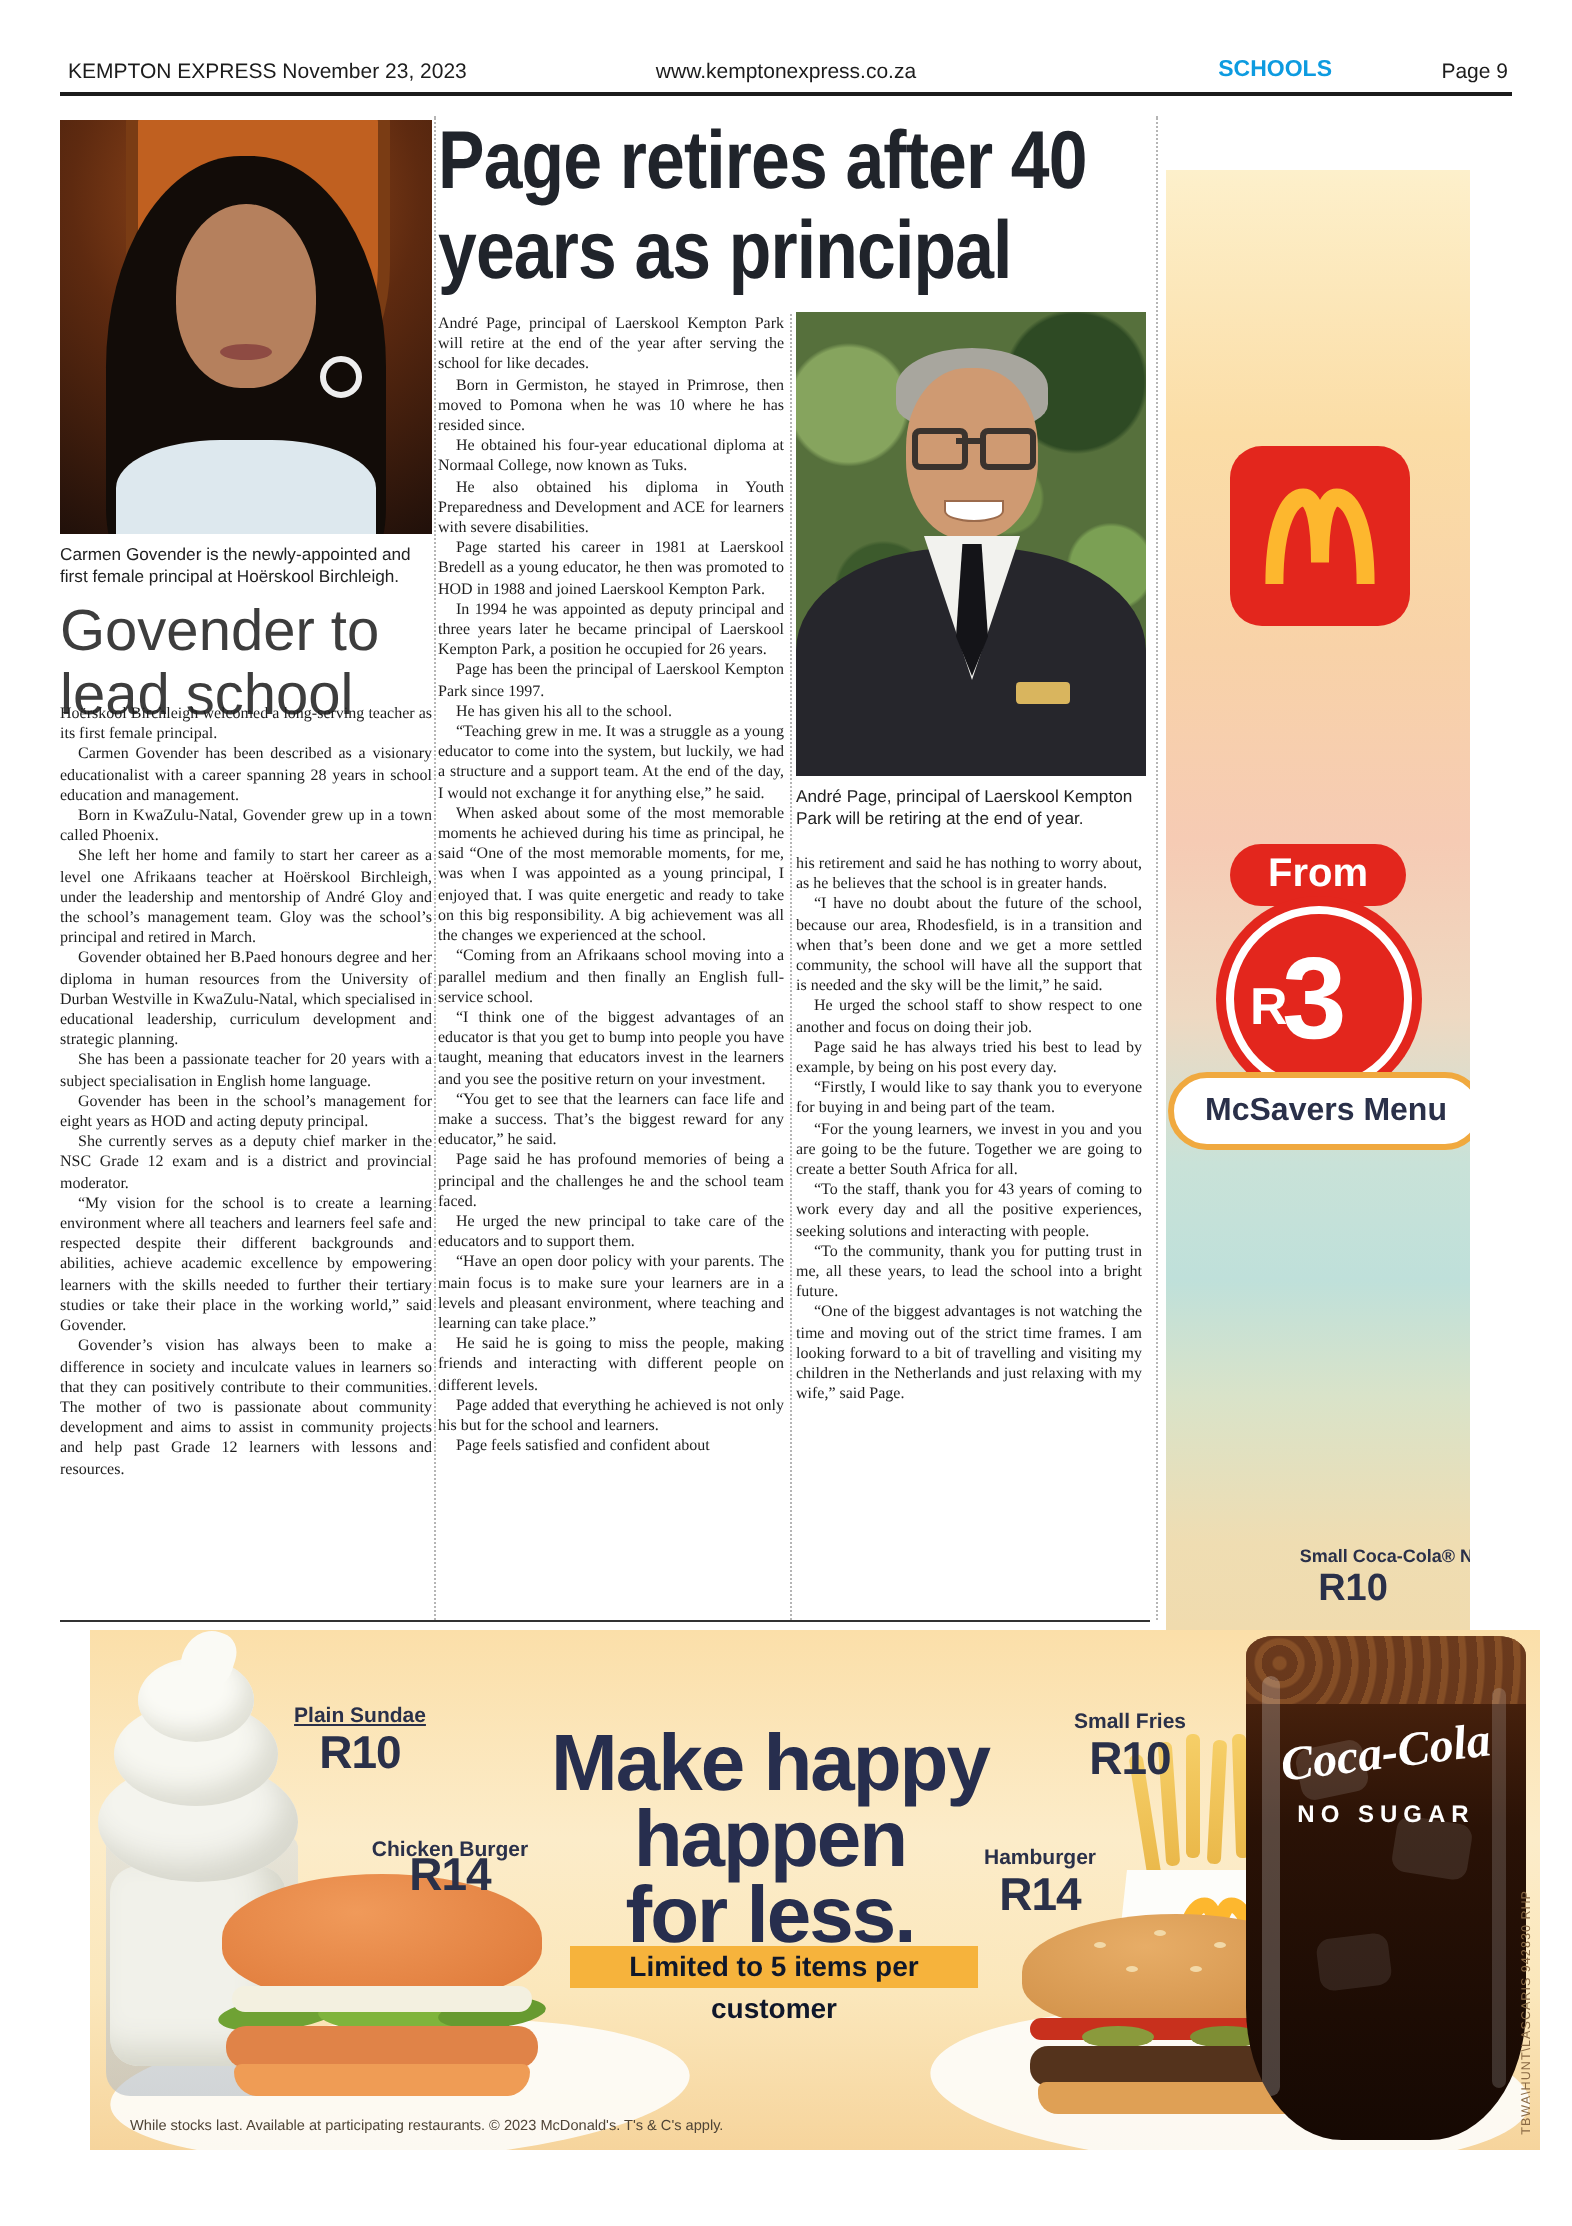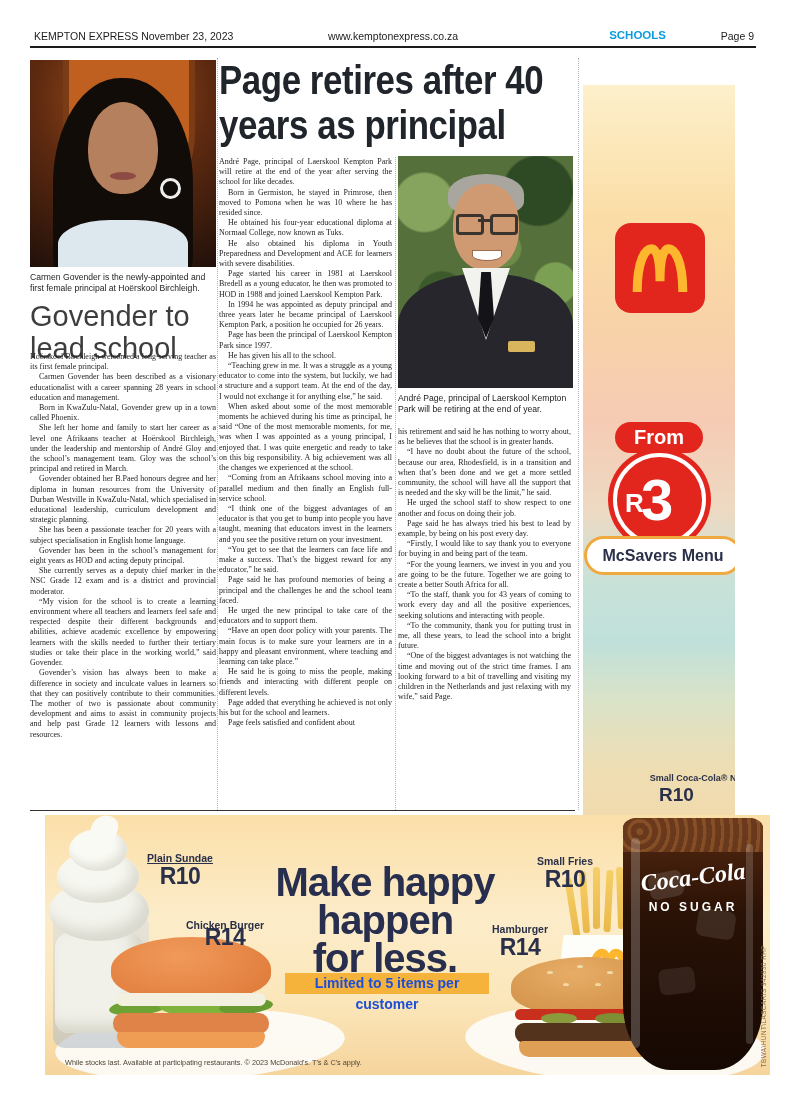--- a/index.html
+++ b/index.html
@@ -71,21 +71,21 @@
   .coke-item{position:absolute;left:0;width:187px;top:688px;text-align:right;font-weight:bold;font-size:9px;color:#2a3049;}
   .coke-item-price{position:absolute;left:0;width:187px;top:699px;text-align:center;font-weight:bold;font-size:19px;color:#2a3049;}
 
   
   .bottom-ad{left:45px;top:815px;width:725px;height:260px;overflow:hidden;background:linear-gradient(180deg,#fbdfa9 0%,#fcecc9 40%,#fbe7bb 70%,#f6d49c 100%);}
   .napkin{position:absolute;background:#fdfdfb;border-radius:50%;opacity:.9;}
   .gold-arc{position:absolute;width:320px;height:150px;border:16px solid transparent;border-bottom-color:#f2b23c;border-radius:50%;transform:rotate(-5deg);}
   .item-name{position:absolute;font-weight:bold;font-size:10.5px;color:#2a3049;text-align:center;}
   .item-price{position:absolute;font-weight:bold;font-size:23px;color:#2a3049;text-align:center;letter-spacing:-0.5px;}
   .mh-line{position:absolute;left:120px;width:440px;text-align:center;font-weight:bold;color:#272e4e;font-size:40px;letter-spacing:-1px;}
-  .limit-box{position:absolute;left:240px;top:158px;width:204px;height:21px;background:#f6b33c;color:#1d4ed8;font-weight:bold;font-size:14px;text-align:center;line-height:21px;}
+  .limit-box{position:absolute;left:240px;top:158px;width:204px;height:21px;background:#f6b33c;color:#0f172a;font-weight:bold;font-size:14px;text-align:center;line-height:21px;}
   .fine{position:absolute;left:20px;top:243px;font-size:7.3px;color:#4f4436;}
   .credit{position:absolute;right:3px;top:130px;font-size:6.3px;color:#8a6a45;writing-mode:vertical-rl;transform:rotate(180deg);letter-spacing:.5px;}
 
   
   .sundae{position:absolute;left:2px;top:8px;width:108px;height:230px;}
   .su-cup{position:absolute;left:6px;top:95px;width:96px;height:130px;background:linear-gradient(180deg,rgba(215,222,228,.55),rgba(180,188,196,.6));border-radius:6px 6px 12px 12px;}
   .su-b1{position:absolute;left:2px;top:58px;width:100px;height:60px;background:#f4f4ee;border-radius:50%;box-shadow:inset -8px -10px 14px #d8d8ce;}
   .su-b2{position:absolute;left:10px;top:28px;width:82px;height:52px;background:#f7f7f1;border-radius:50%;box-shadow:inset -7px -8px 12px #dcdcd2;}
   .su-b3{position:absolute;left:22px;top:6px;width:58px;height:42px;background:#fafaf5;border-radius:50%;box-shadow:inset -5px -6px 10px #e0e0d6;}
   .su-tip{position:absolute;left:44px;top:-8px;width:26px;height:30px;background:#fafaf5;border-radius:60% 40% 50% 50%;transform:rotate(18deg);}
@@ -184,21 +184,21 @@
       <p>In 1994 he was appointed as deputy principal and three years later he became principal of Laerskool Kempton Park, a position he occupied for 26 years.</p>
       <p>Page has been the principal of Laerskool Kempton Park since 1997.</p>
       <p>He has given his all to the school.</p>
       <p>“Teaching grew in me. It was a struggle as a young educator to come into the system, but luckily, we had a structure and a support team. At the end of the day, I would not exchange it for anything else,” he said.</p>
       <p>When asked about some of the most memorable moments he achieved during his time as principal, he said “One of the most memorable moments, for me, was when I was appointed as a young principal, I enjoyed that. I was quite energetic and ready to take on this big responsibility. A big achievement was all the changes we experienced at the school.</p>
       <p>“Coming from an Afrikaans school moving into a parallel medium and then finally an English full-service school.</p>
       <p>“I think one of the biggest advantages of an educator is that you get to bump into people you have taught, meaning that educators invest in the learners and you see the positive return on your investment.</p>
       <p>“You get to see that the learners can face life and make a success. That’s the biggest reward for any educator,” he said.</p>
       <p>Page said he has profound memories of being a principal and the challenges he and the school team faced.</p>
       <p>He urged the new principal to take care of the educators and to support them.</p>
-      <p>“Have an open door policy with your parents. The main focus is to make sure your learners are in a happy and pleasant environment, where teaching and learning can take place.”</p>
+      <p>“Have an open door policy with your parents. The main focus is to make sure your learners are in a levels and pleasant environment, where teaching and learning can take place.”</p>
       <p>He said he is going to miss the people, making friends and interacting with different people on different levels.</p>
       <p>Page added that everything he achieved is not only his but for the school and learners.</p>
       <p>Page feels satisfied and confident about</p>
     </div>
 
   <div class="abs photo-andre">
     <div class="pa-hair"></div>
     <div class="pa-face"></div>
     <div class="pa-gl lft"></div>
     <div class="pa-gl rgt"></div>

